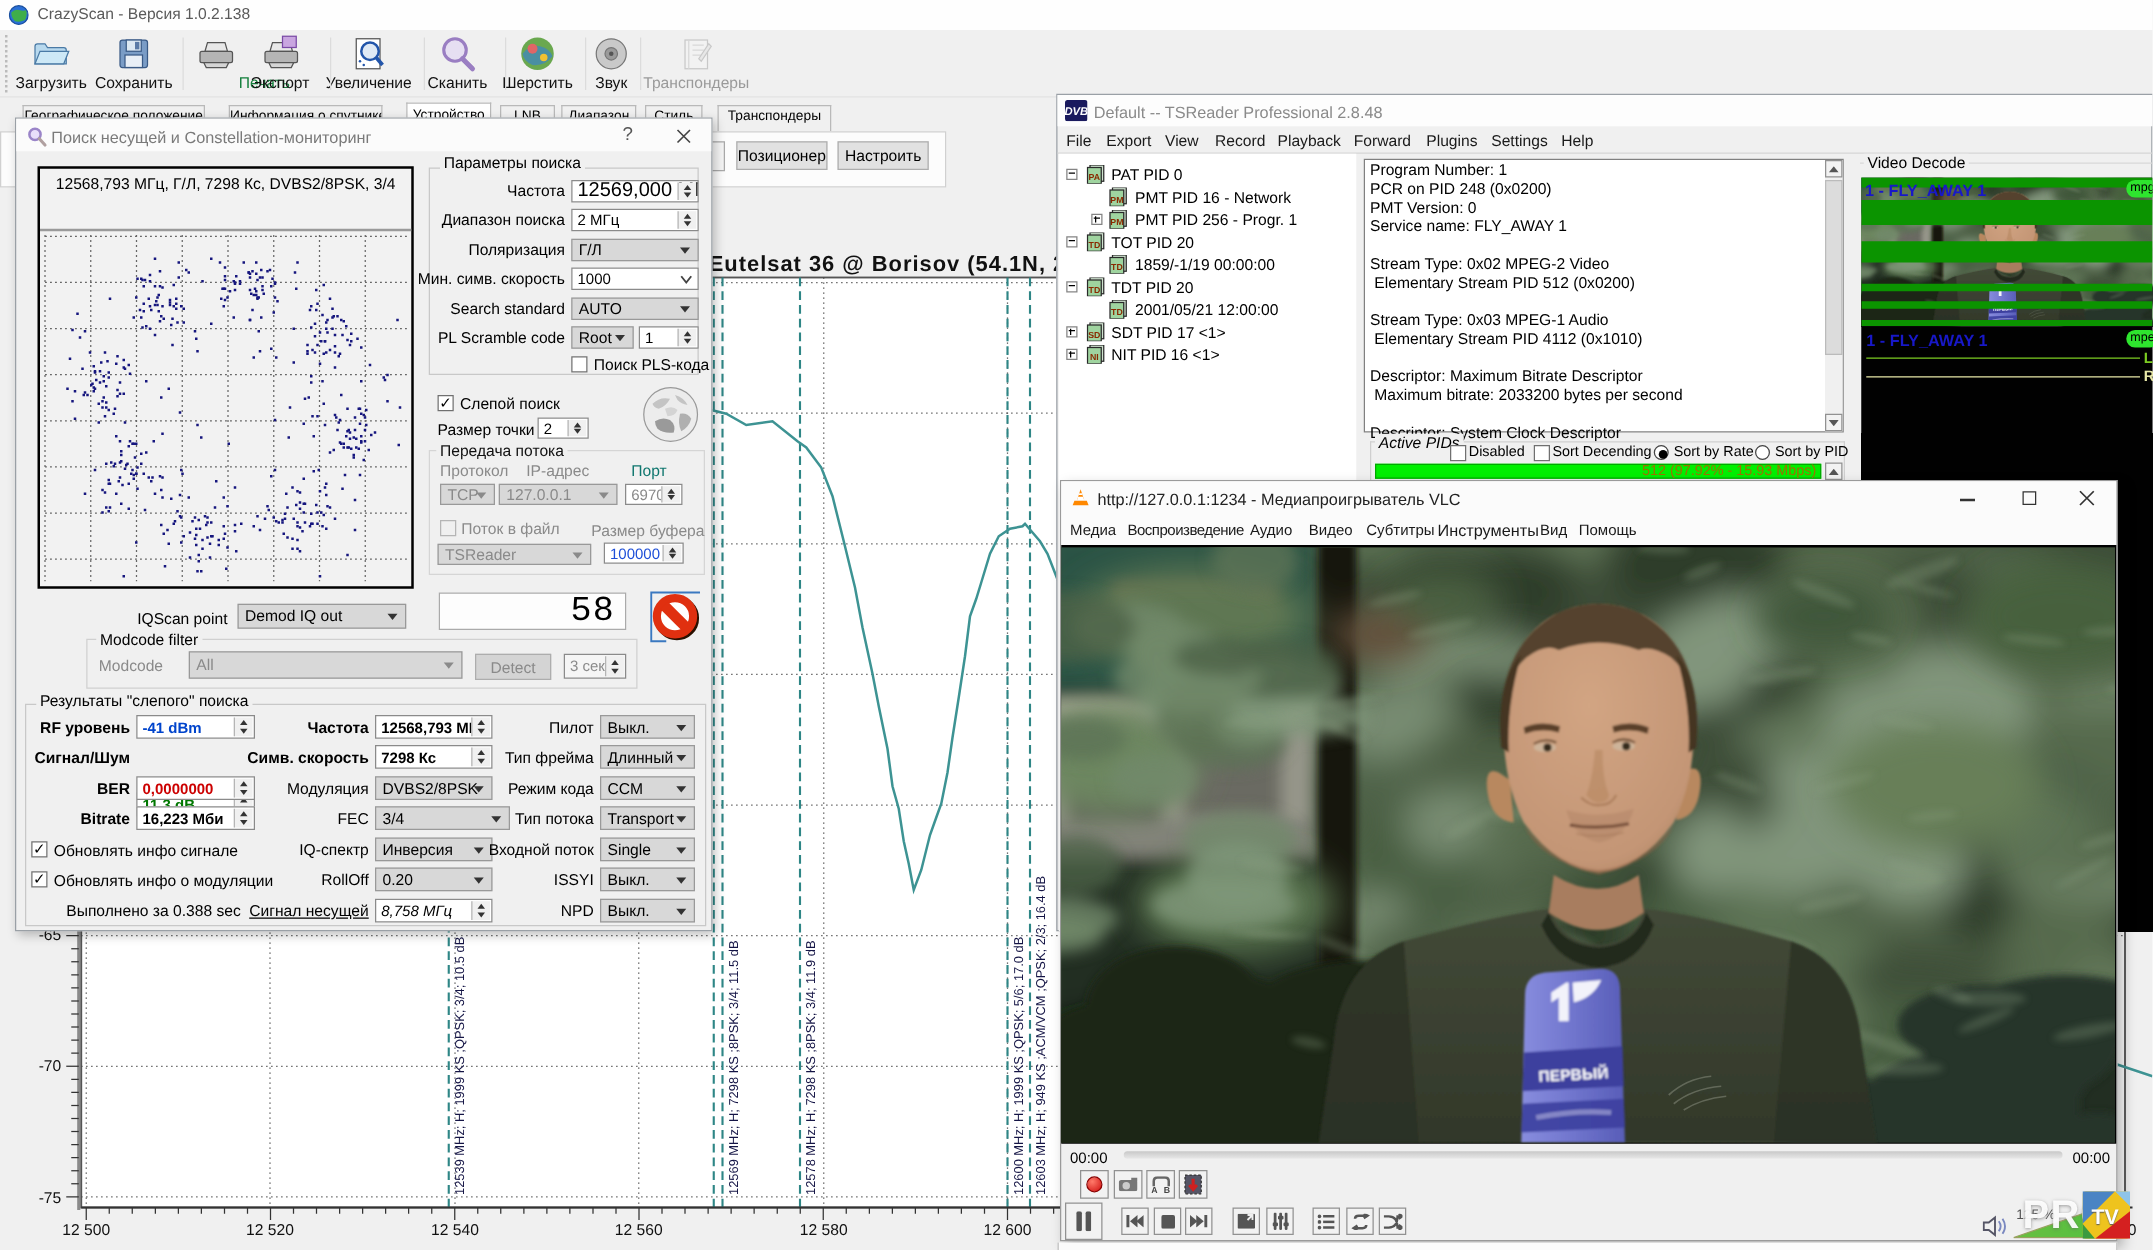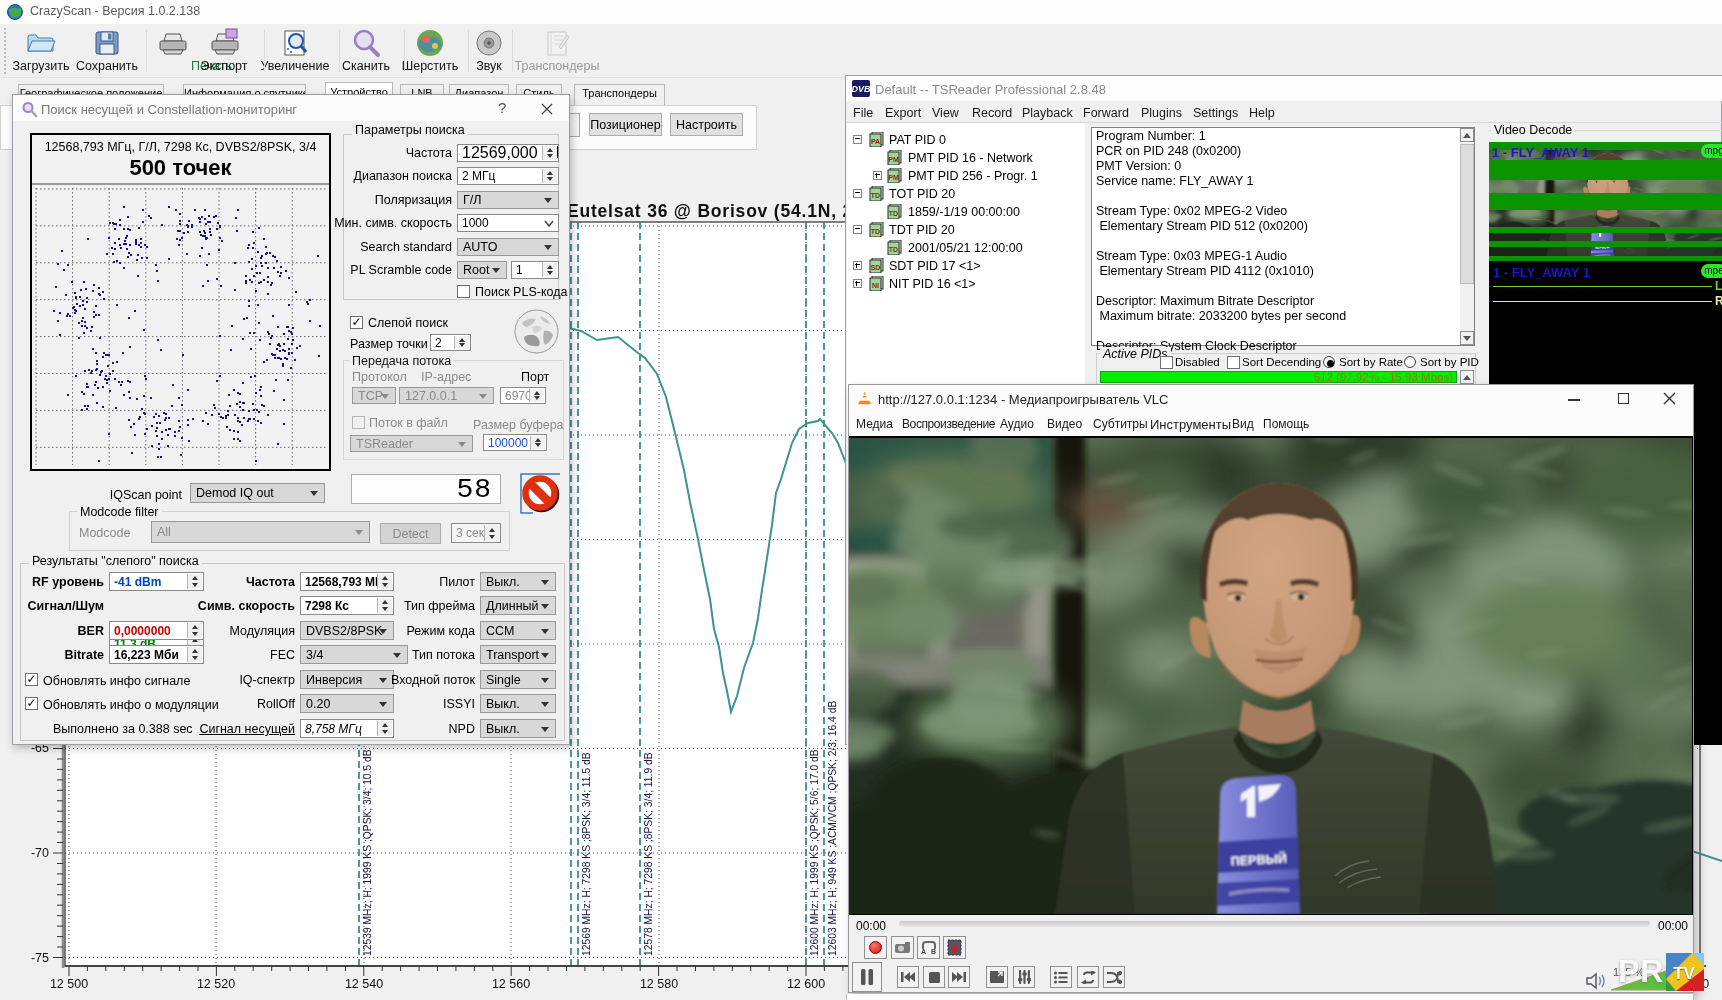--- a/index.html
+++ b/index.html
@@ -690,21 +690,20 @@
 <circle cx="7" cy="6.5" r="4.5" fill="#e8defa" stroke="#9a84c8" stroke-width="2"></circle>
 <path d="M10.5 10 L15 15" stroke="#b0a0a0" stroke-width="2.5" stroke-linecap="round"></path>
     </svg>
     <span class="abs" style="left:28px;top:7px;font-size:13px;color:#7a7a7a;">Поиск несущей и Constellation-мониторинг</span>
     <span class="abs" style="left:485px;top:4px;font-size:15px;color:#555;">?</span>
     <svg class="abs" style="left:528px;top:8px" width="12" height="12" viewBox="0 0 12 12">
       <path d="M1 1 L11 11 M11 1 L1 11" stroke="#444" stroke-width="1.3"></path>
     </svg>
     <div class="abs" style="left:17px;top:38px;width:301px;height:338px;background:#f2f2f2;border:2.5px solid #000;">
       <div class="abs" style="left:0;top:5px;width:100%;text-align:center;font-size:12.5px;">12568,793 МГц, Г/Л, 7298 Кс, DVBS2/8PSK, 3/4</div>
-      <div class="abs" style="left:0;top:20px;width:100%;text-align:center;font-size:22px;font-weight:bold;">500 точек</div>
       <div class="abs" style="left:0;top:48px;width:100%;height:2px;background:#9a9a9a;"></div>
       <svg class="abs" style="left:1px;top:50px" width="295" height="283" viewBox="33 186 295 283">
         <g stroke="#666" stroke-width="1" stroke-dasharray="1.5,2.5">
           <line x1="36.0" y1="189" x2="36.0" y2="466"></line>
           <line x1="72.6" y1="189" x2="72.6" y2="466"></line>
           <line x1="109.2" y1="189" x2="109.2" y2="466"></line>
           <line x1="145.8" y1="189" x2="145.8" y2="466"></line>
           <line x1="182.4" y1="189" x2="182.4" y2="466"></line>
           <line x1="219.0" y1="189" x2="219.0" y2="466"></line>
           <line x1="255.6" y1="189" x2="255.6" y2="466"></line>
@@ -1252,21 +1251,21 @@
 <circle cx="22.5" cy="22.5" r="21.5" fill="#ececec" stroke="#999"></circle>
 <path d="M8 14 Q14 8 22 10 Q19 16 13 18 Q9 17 8 14 M26 7 Q33 9 36 15 Q31 14 28 11 Z" fill="#c4c4c4"></path>
 <path d="M10 28 Q16 24 22 27 Q27 31 25 37 Q17 38 12 34 Q10 31 10 28" fill="#9a9a9a"></path>
 <path d="M30 22 Q36 21 39 26 Q37 33 31 36 Q28 30 30 22" fill="#b0b0b0"></path>
 <path d="M18 18 Q24 15 28 19 Q26 24 20 24 Z" fill="#d4d4d4"></path>
 </svg>
     <div class="grp" style="left:330px;top:265px;width:221px;height:100px;border-color:#d5d5d5;"></div>
     <div class="grpl" style="left:336px;top:259px;color:#111;">Передача потока</div>
     <div class="cbl" style="left:339px;top:275px;color:#8a8a8a;">Протокол</div>
     <div class="cbl" style="left:408px;top:275px;color:#8a8a8a;">IP-адрес</div>
-    <div class="cbl" style="left:508px;top:275px;color:#000000;">Порт</div>
+    <div class="cbl" style="left:492px;top:275px;color:#0f766e;">Порт</div>
     <div class="dd dis" style="left:339px;top:292px;width:44px;height:17px;">TCP</div>
     <div class="dd dis" style="left:386px;top:292px;width:95px;height:17px;">127.0.0.1</div>
     <div class="inp" style="left:487px;top:292px;width:46px;height:17px;color:#8a8a8a;">6970<div class="spin"></div></div>
     <div class="cb" style="left:339px;top:321px;background:#f0f0f0;border-color:#b5b5b5;"></div>
     <div class="cbl" style="left:356px;top:321px;color:#8a8a8a;">Поток в файл</div>
     <div class="cbl" style="left:460px;top:323px;color:#8a8a8a;">Размер буфера</div>
     <div class="dd dis" style="left:337px;top:340px;width:123px;height:17px;">TSReader</div>
     <div class="inp" style="left:470px;top:339px;width:64px;height:17px;color:#1d4ed8;">100000<div class="spin"></div></div>
     <div class="lbl" style="right:387px;top:393px;">IQScan point</div>
     <div class="dd" style="left:177px;top:388px;width:135px;height:20px;">Demod IQ out</div>

